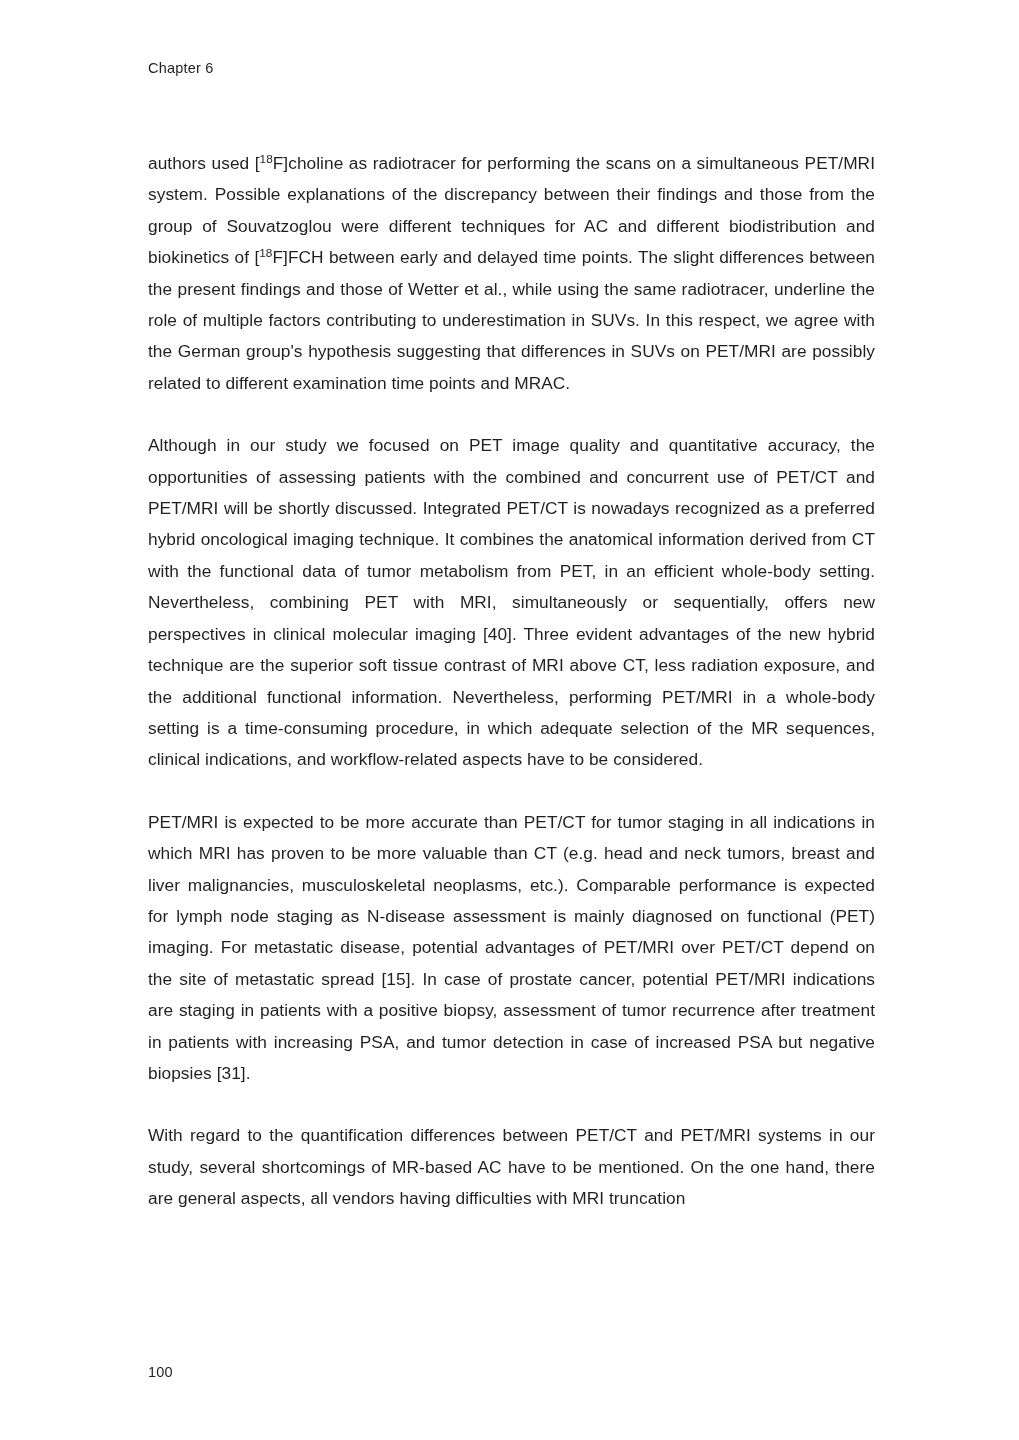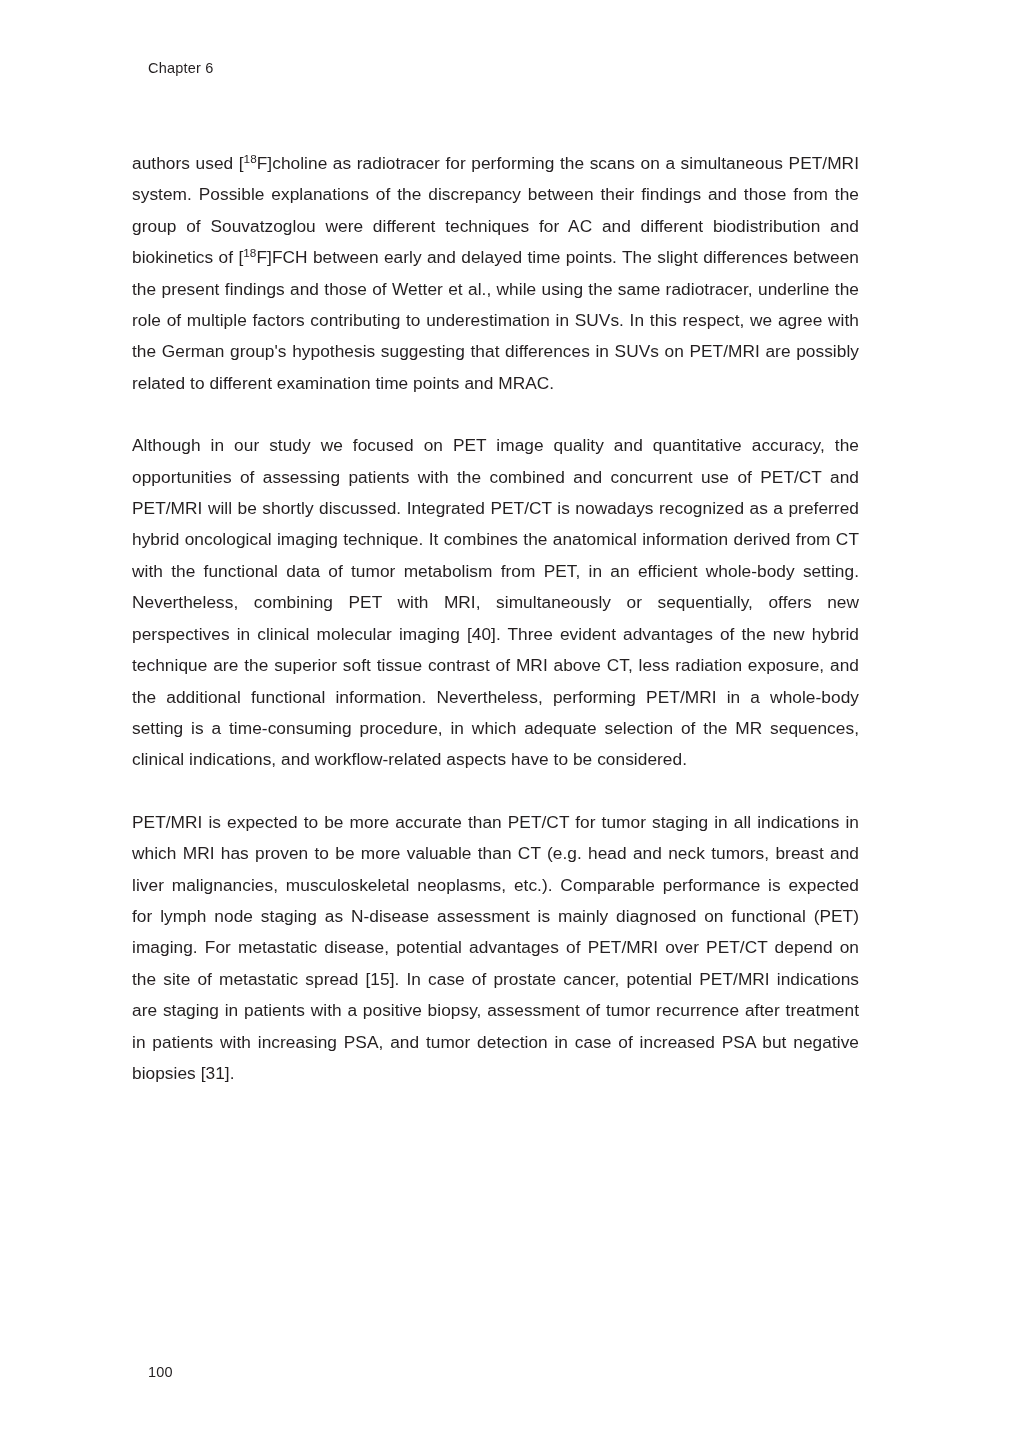--- a/index.html
+++ b/index.html
@@ -24,21 +24,21 @@
   .running-head {
     position: absolute;
     left: 148px;
     top: 60px;
     font-size: 14.5px;
     letter-spacing: 0.2px;
     color: #231f20;
   }
   .content {
     position: absolute;
-    left: 132px;
+    left: 148px;
     top: 148px;
     width: 727px;
   }
   p.body-par {
     margin: 0 0 31px 0;
     font-size: 17.3px;
     line-height: 31.4px;
     text-align: justify;
     text-justify: inter-word;
     color: #231f20;
@@ -65,17 +65,18 @@
 <body>
 
 <div class="page">
 
   <div class="running-head">Chapter 6</div>
 
   <div class="content">
     <p class="body-par">authors used [<sup>18</sup>F]choline as radiotracer for performing the scans on a simultaneous PET/MRI system. Possible explanations of the discrepancy between their findings and those from the group of Souvatzoglou were different techniques for AC and different biodistribution and biokinetics of [<sup>18</sup>F]FCH between early and delayed time points. The slight differences between the present findings and those of Wetter et al., while using the same radiotracer, underline the role of multiple factors contributing to underestimation in SUVs. In this respect, we agree with the German group's hypothesis suggesting that differences in SUVs on PET/MRI are possibly related to different examination time points and MRAC.</p>
     <p class="body-par">Although in our study we focused on PET image quality and quantitative accuracy, the opportunities of assessing patients with the combined and concurrent use of PET/CT and PET/MRI will be shortly discussed.  Integrated PET/CT is nowadays recognized as a preferred hybrid oncological imaging technique. It combines the anatomical information derived from CT with the functional data of tumor metabolism from PET, in an efficient whole-body setting. Nevertheless, combining PET with MRI, simultaneously or sequentially, offers new perspectives in clinical molecular imaging [40]. Three evident advantages of the new hybrid technique are the superior soft tissue contrast of MRI above CT, less radiation exposure, and the additional functional information. Nevertheless, performing PET/MRI in a whole-body setting is a time-consuming procedure, in which adequate selection of the MR sequences, clinical indications, and workflow-related aspects have to be considered.</p>
     <p class="body-par">PET/MRI is expected to be more accurate than PET/CT for tumor staging in all indications in which MRI has proven to be more valuable than CT (e.g. head and neck tumors, breast and liver malignancies, musculoskeletal neoplasms, etc.). Comparable performance is expected for lymph node staging as N-disease assessment is mainly diagnosed on functional (PET) imaging. For metastatic disease, potential advantages of PET/MRI over PET/CT depend on the site of metastatic spread [15]. In case of prostate cancer, potential PET/MRI indications are staging in patients with a positive biopsy, assessment of tumor recurrence after treatment in patients with increasing PSA, and tumor detection in case of increased PSA but negative biopsies [31].</p>
+    <p class="body-par">With regard to the quantification differences between PET/CT and PET/MRI systems in our study, several shortcomings of MR-based AC have to be mentioned. On the one hand, there are general aspects, all vendors having difficulties with MRI truncation</p>
   </div>
 
   <div class="folio">100</div>
 
 </div>
 
 </body></html>

